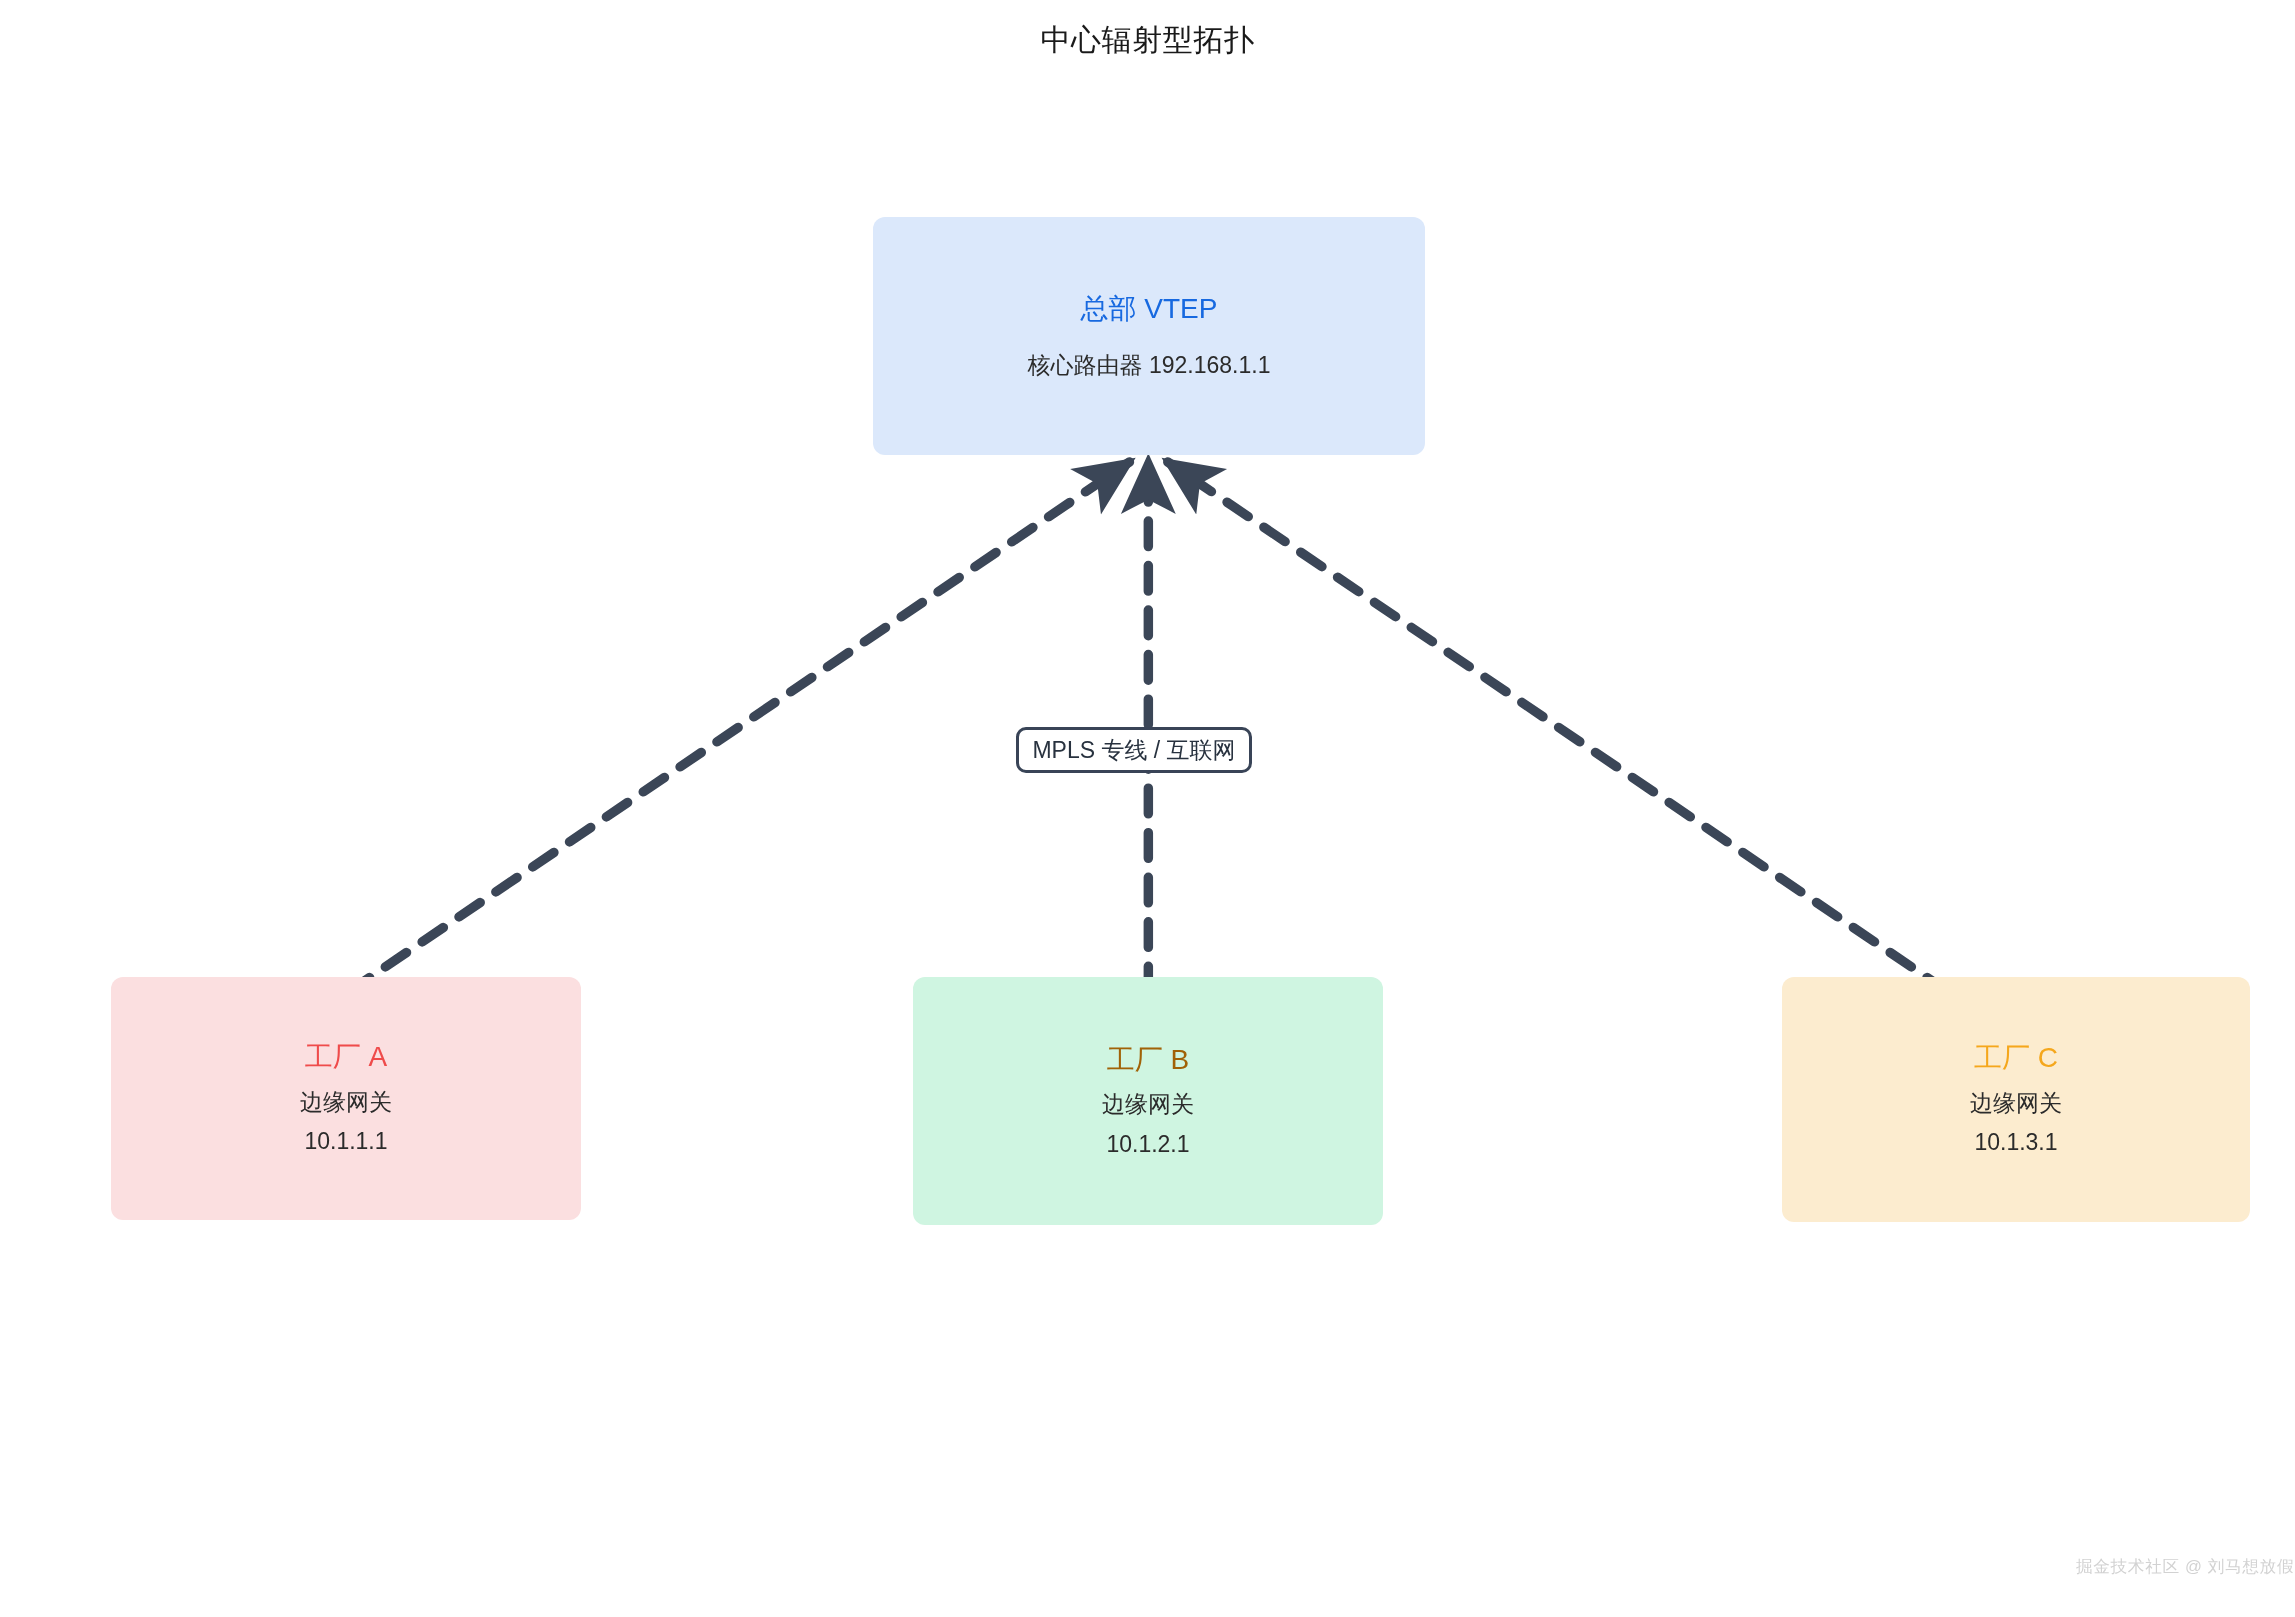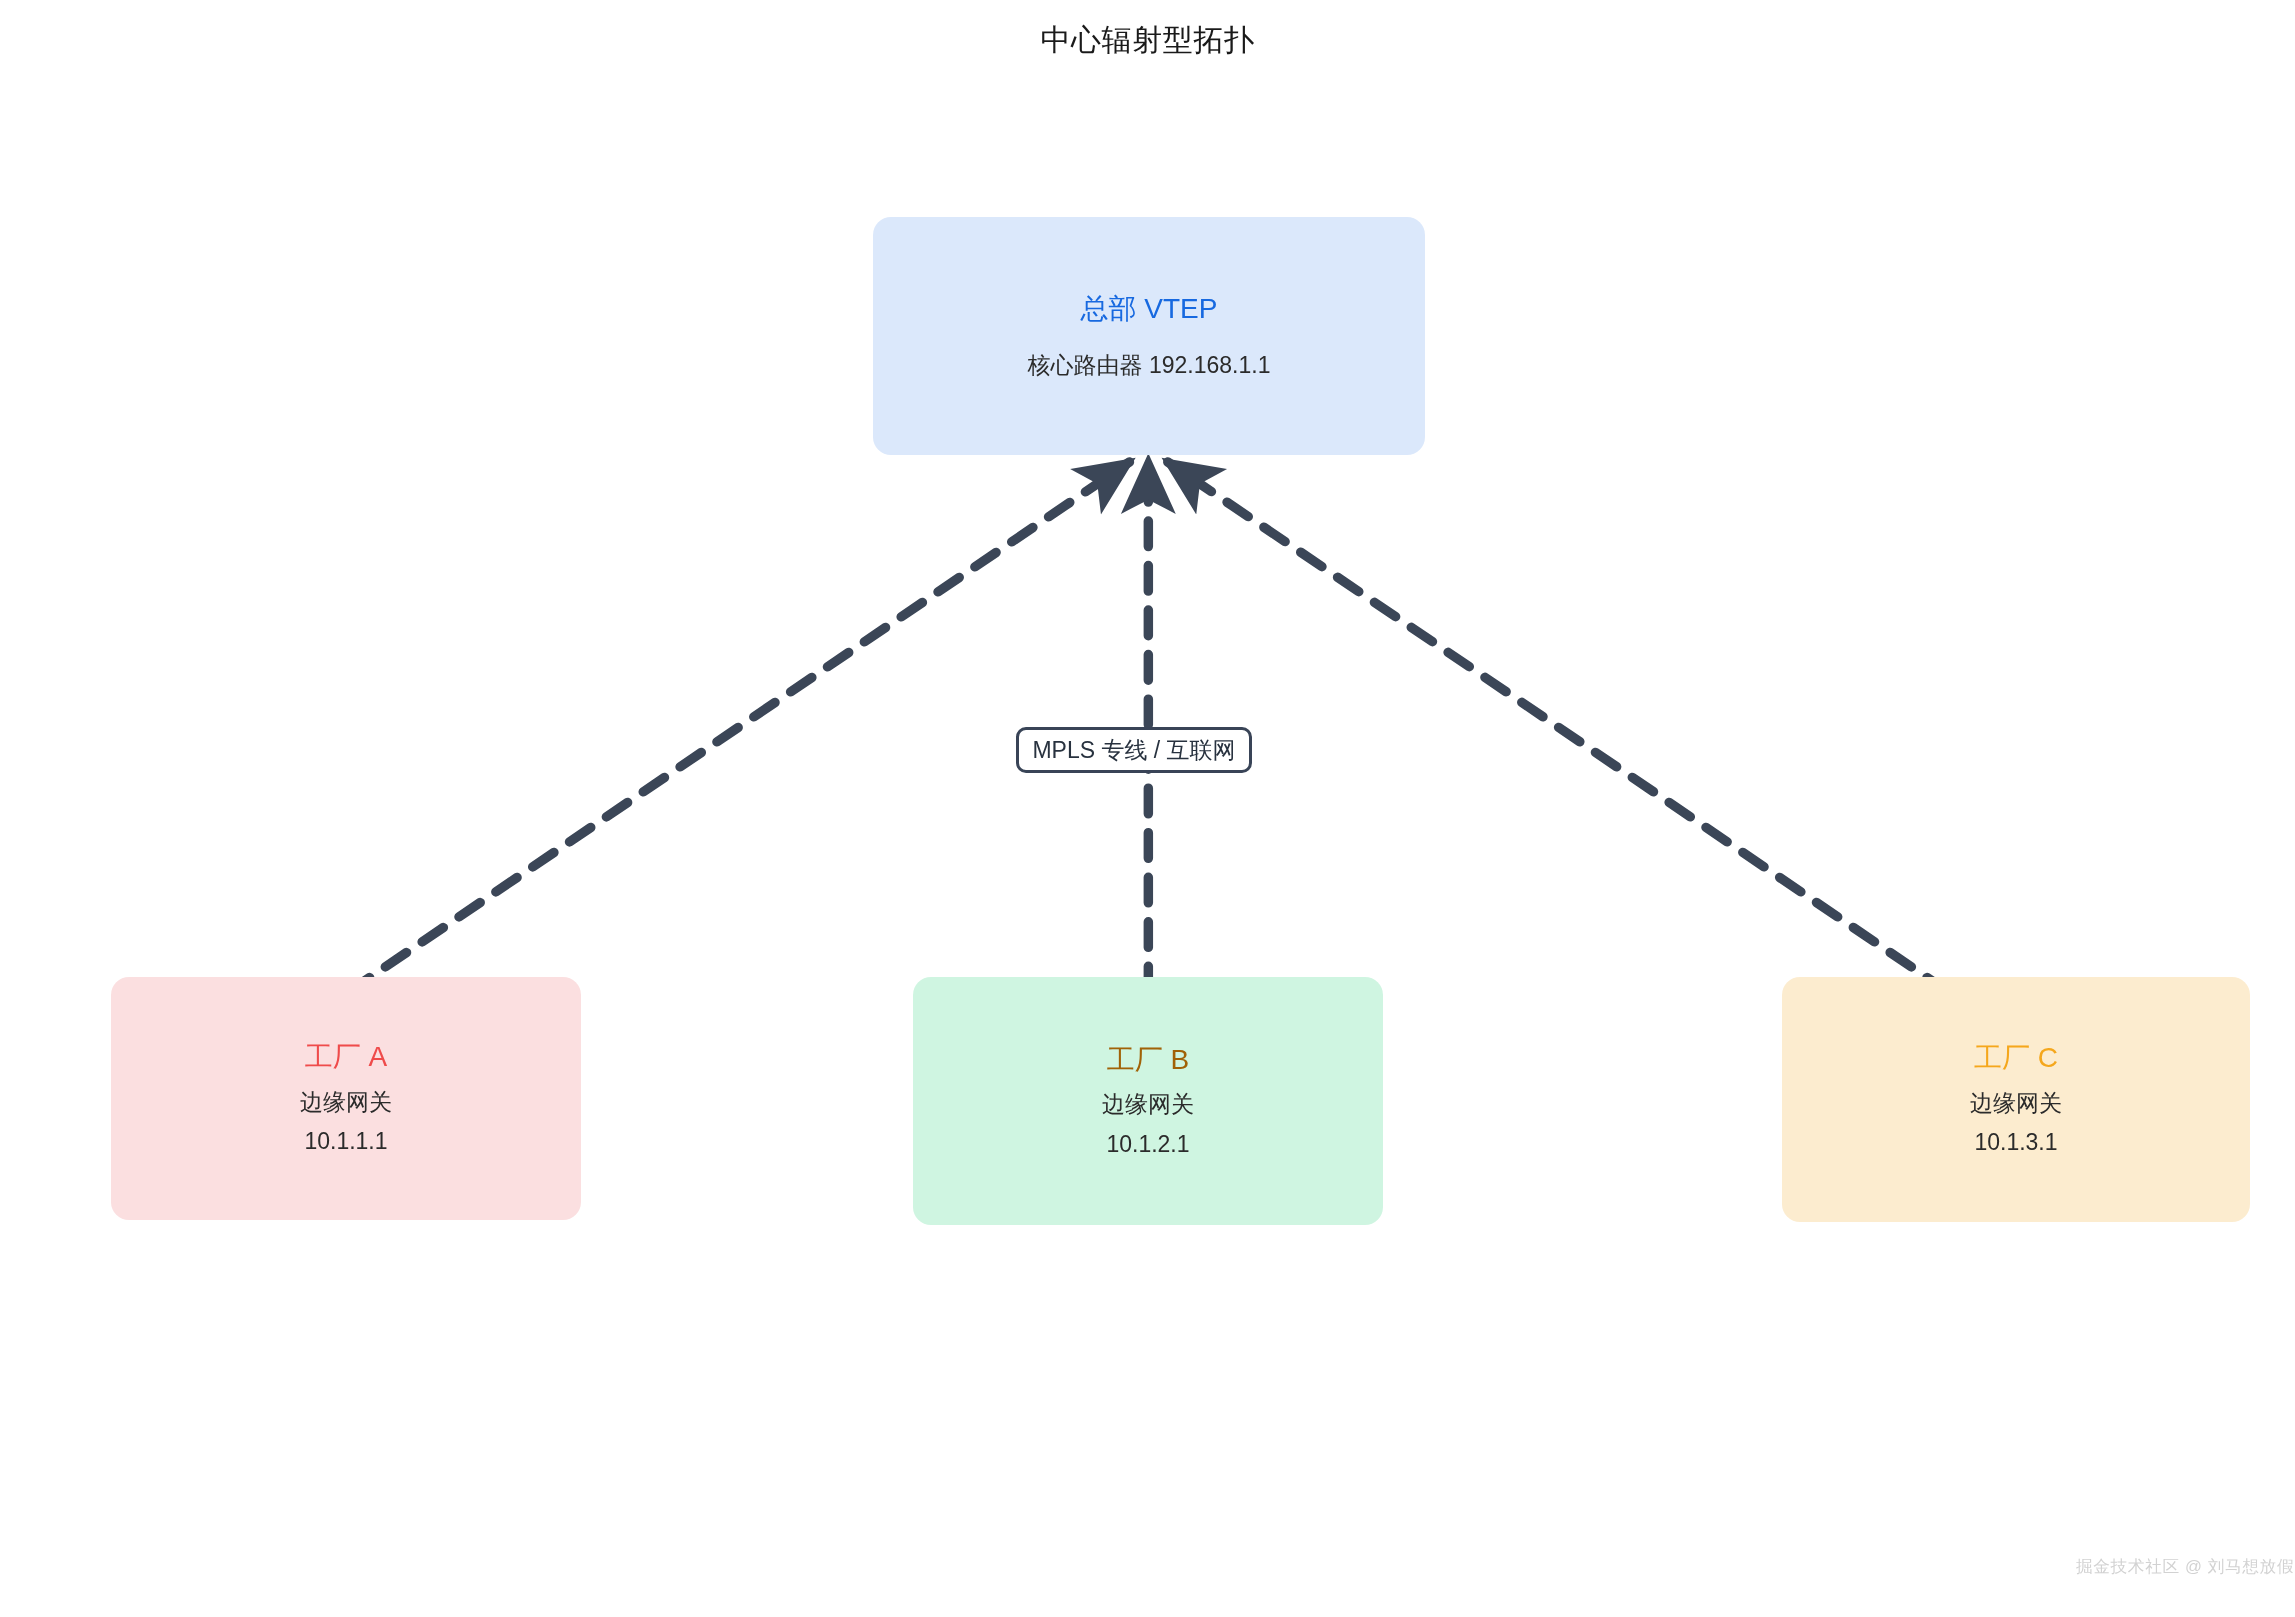--- a/index.html
+++ b/index.html
@@ -37,21 +37,21 @@
     position: absolute;
     top: 0;
     left: 0;
     width: 2295px;
     height: 1617px;
     pointer-events: none;
   }
 
   .node {
     position: absolute;
-    border-radius: 18px;
+    border-radius: 12px;
     box-sizing: border-box;
     display: flex;
     flex-direction: column;
     align-items: center;
     justify-content: center;
   }
   .node .node-title {
     font-size: 28px;
     line-height: 1.1;
     margin-bottom: 16px;

